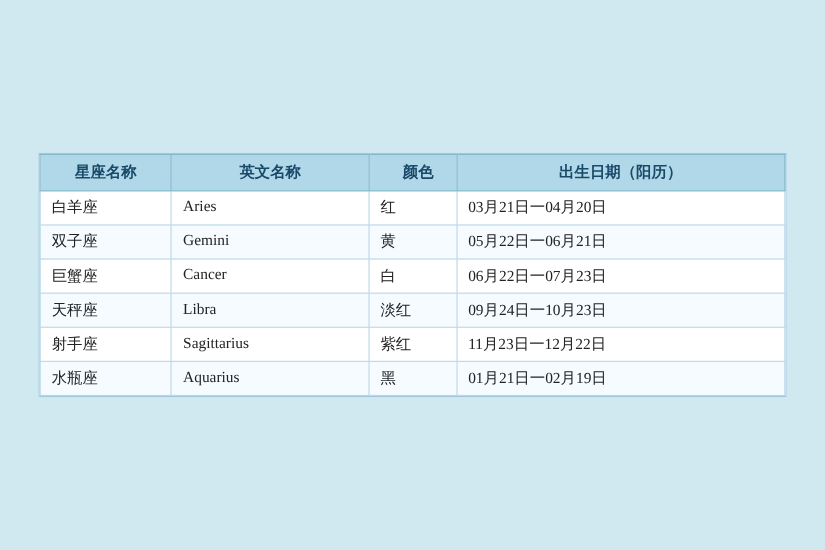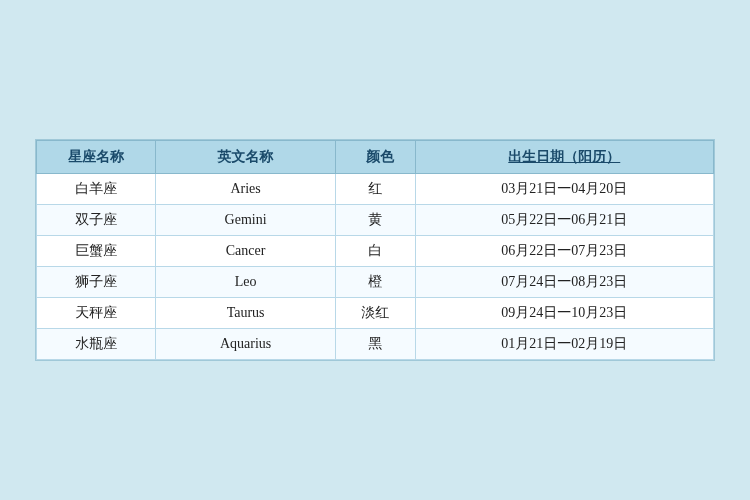--- a/index.html
+++ b/index.html
@@ -47,29 +47,29 @@
       background-color: #ffffff;
     }
 
     tbody tr:nth-child(even) {
       background-color: #f5fbff;
     }
 
     tbody td {
       border: 1px solid #b8d8e8;
       padding: 6px 10px;
-      text-align: center;
+      text-align: left;
       color: #222222;
       font-size: 14px;
     }
 
     .col-chinese { width: 120px; }
     .col-english { width: 180px; }
     .col-color   { width: 80px; padding-left: 20px; }
-    .col-date    { width: 300px; text-decoration: underline; }
+    .col-date    { width: 300px; }
   </style>
 </head>
 <body>
 
 <div class="table-container">
   <table>
     <thead>
       <tr>
         <th class="col-chinese">星座名称</th>
         <th class="col-english">英文名称</th>
@@ -90,30 +90,30 @@
           <td>黄</td>
           <td>05月22日一06月21日</td>
         </tr>
         <tr>
           <td>巨蟹座</td>
           <td>Cancer</td>
           <td>白</td>
           <td>06月22日一07月23日</td>
         </tr>
         <tr>
-          <td>狮子座</td>
-          <td>Leo</td>
-          <td>橙</td>
-          <td>07月24日一08月23日</td>
+          <td>天秤座</td>
+          <td>Libra</td>
+          <td>淡红</td>
+          <td>09月24日一10月23日</td>
         </tr>
         <tr>
-          <td>天秤座</td>
-          <td>Taurus</td>
-          <td>淡红</td>
-          <td>09月24日一10月23日</td>
+          <td>射手座</td>
+          <td>Sagittarius</td>
+          <td>紫红</td>
+          <td>11月23日一12月22日</td>
         </tr>
         <tr>
           <td>水瓶座</td>
           <td>Aquarius</td>
           <td>黑</td>
           <td>01月21日一02月19日</td>
         </tr>
       </tbody>
   </table>
 </div>

